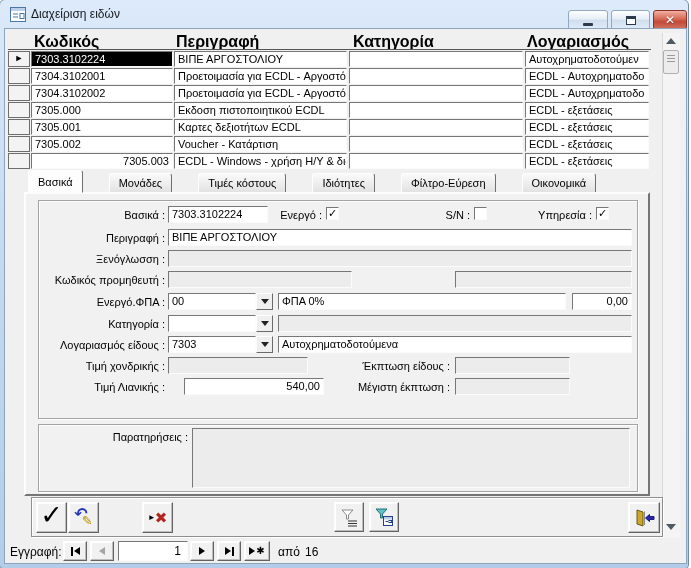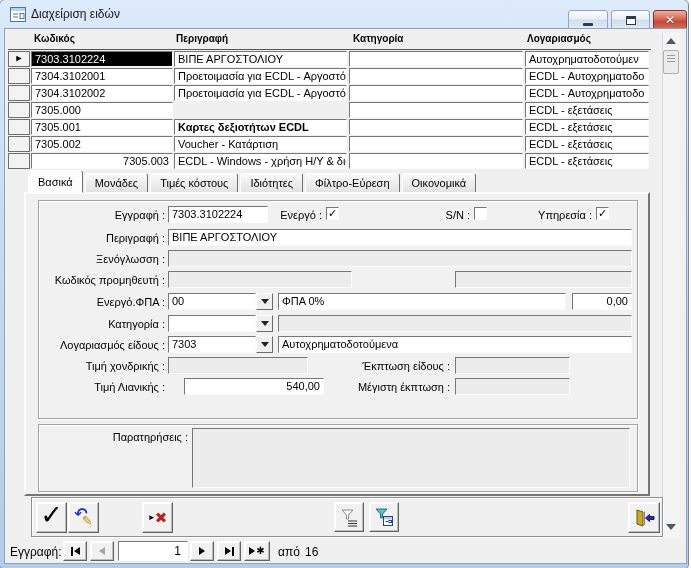--- a/index.html
+++ b/index.html
@@ -18,40 +18,40 @@
   .titlebar{left:0;top:0;width:691px;height:28px;}
   .title-text{left:31px;top:7px;font-size:12px;color:#15191d;white-space:nowrap;}
   .winbtn{top:10px;height:20px;border-radius:3px;border:1px solid #8fa;border:1px solid #93a8c0;
     background:linear-gradient(180deg,#fdfeff 0%,#e7eef7 45%,#cfdded 50%,#e2ecf8 100%);
     display:flex;align-items:center;justify-content:center;}
   .winbtn.close{background:linear-gradient(180deg,#f0b0a4 0%,#d9705c 40%,#c04a38 60%,#d4735f 100%);border-color:#8e2f23;}
   .mingl{width:10px;height:3px;background:#2b3b4d;border-radius:1px;margin-top:8px;}
   .maxgl{width:10px;height:9px;border:1px solid #2b3b4d;border-top:3px solid #2b3b4d;background:#fdfeff;}
   .closegl{color:#fff;font-size:12px;font-weight:bold;line-height:1;text-shadow:0 1px 1px rgba(0,0,0,.35);}
   
-  .hdr{font-size:10px;font-weight:bold;color:#000;white-space:nowrap;}
+  .hdr{font-size:16px;font-weight:bold;color:#000;white-space:nowrap;}
   .hdr-sep{left:8px;top:49px;width:643px;height:1px;background:#555;}
   .cell{background:#fff;border:1px solid;border-color:#767676 #fbfbfb #fbfbfb #767676;
     font-size:11px;padding:1px 3px;height:16px;white-space:nowrap;overflow:hidden;color:#000;}
   .selcell{background:#f3f3f3;border:1px solid #6e6e6e;height:16px;font-size:9px;line-height:13px;text-align:center;color:#000;}
   .cell.selected{background:#000;color:#fff;}
   .col-sel{left:8px;width:22px;}
   .col-code{left:31px;width:142px;}
   .col-desc{left:174px;width:173px;}
   .col-cat{left:349px;width:174px;}
   .col-acct{left:525px;width:124px;}
   
   .sb-track{left:662px;top:33px;width:18px;height:505px;background:#f4f4f4;border-left:1px solid #dadada;}
   .sb-arrow{left:666px;width:0;height:0;border-left:5px solid transparent;border-right:5px solid transparent;}
   .sb-up{top:38px;border-bottom:6px solid #4f5a63;}
   .sb-down{top:524px;border-top:6px solid #4f5a63;}
   .sb-thumb{left:663px;top:50px;width:16px;height:24px;background:#ececec;border:1px solid #b0b0b0;border-radius:2px;}
   .sb-grip{margin:4px 3px 0 3px;height:1px;background:#9a9a9a;box-shadow:0 3px 0 #9a9a9a,0 6px 0 #9a9a9a;}
   
-  .tabs{left:28px;top:170px;display:flex;align-items:flex-end;height:23px;}
+  .tabs{left:28px;top:170px;display:flex;align-items:flex-end;height:23px;gap:24px;}
   .tab{font-size:11px;padding:3px 9px 3px 9px;background:linear-gradient(#fafafa,#e2e2e2);
     border:1px solid;border-color:#fdfdfd #6f6f6f #e2e2e2 #fdfdfd;border-radius:3px 3px 0 0;margin-right:2px;height:20px;white-space:nowrap;color:#000;}
   .tab.active{background:#fdfdfd;height:23px;padding-top:5px;position:relative;z-index:3;border-bottom:1px solid #fdfdfd;}
   .tabpanel{left:24px;top:192px;width:626px;height:304px;background:#f1f1f1;
     border:2px solid;border-color:#fdfdfd #757575 #757575 #fdfdfd;z-index:1;}
   .etched{border:1px solid #a3a3a3;box-shadow:1px 1px 0 #ffffff, inset 1px 1px 0 rgba(255,255,255,.9);}
   .group1{left:38px;top:200px;width:600px;height:219px;z-index:2;}
   .group2{left:38px;top:424px;width:600px;height:68px;z-index:2;}
   
   .lbl{font-size:11px;color:#000;text-align:right;white-space:nowrap;z-index:4;}
@@ -135,26 +135,27 @@
   <div class="abs cell col-acct" style="top:68px;">ECDL - Αυτοχρηματοδο</div>
 
   <div class="abs selcell col-sel" style="top:85px;"></div>
   <div class="abs cell col-code" style="top:85px;">7304.3102002</div>
   <div class="abs cell col-desc" style="top:85px;">Προετοιμασία για ECDL - Αργοστόλι</div>
   <div class="abs cell col-cat" style="top:85px;"></div>
   <div class="abs cell col-acct" style="top:85px;">ECDL - Αυτοχρηματοδο</div>
 
   <div class="abs selcell col-sel" style="top:102px;"></div>
   <div class="abs cell col-code" style="top:102px;">7305.000</div>
+  <div class="abs cell col-desc" style="top:102px;">Εκδοση πιστοποιητικού ECDL</div>
   <div class="abs cell col-cat" style="top:102px;"></div>
   <div class="abs cell col-acct" style="top:102px;">ECDL - εξετάσεις</div>
 
   <div class="abs selcell col-sel" style="top:119px;"></div>
   <div class="abs cell col-code" style="top:119px;">7305.001</div>
-  <div class="abs cell col-desc" style="top:119px;font-weight:bold;">Καρτες δεξιοτήτων ECDL</div>
+  <div class="abs cell col-desc" style="top:119px;">Καρτες δεξιοτήτων ECDL</div>
   <div class="abs cell col-cat" style="top:119px;"></div>
   <div class="abs cell col-acct" style="top:119px;">ECDL - εξετάσεις</div>
 
   <div class="abs selcell col-sel" style="top:136px;"></div>
   <div class="abs cell col-code" style="top:136px;">7305.002</div>
   <div class="abs cell col-desc" style="top:136px;">Voucher - Κατάρτιση</div>
   <div class="abs cell col-cat" style="top:136px;"></div>
   <div class="abs cell col-acct" style="top:136px;">ECDL - εξετάσεις</div>
 
   <div class="abs selcell col-sel" style="top:153px;"></div>
@@ -175,21 +176,21 @@
     <div class="tab">Μονάδες</div>
     <div class="tab">Τιμές κόστους</div>
     <div class="tab">Ιδιότητες</div>
     <div class="tab">Φίλτρο-Εύρεση</div>
     <div class="tab">Οικονομικά</div>
   </div>
   <div class="abs tabpanel"></div>
   <div class="abs etched group1"></div>
   <div class="abs etched group2"></div>
 
-  <div class="abs lbl" style="left:20px;top:209px;width:145px;">Εγγραφή :</div>
+  <div class="abs lbl" style="left:20px;top:209px;width:145px;">Βασικά :</div>
   <div class="abs fld" style="left:168px;top:206px;width:100px;">7303.3102224</div>
   <div class="abs lbl" style="left:240px;top:209px;width:82px;">Ενεργό :</div>
   <div class="abs chk" style="left:326px;top:207px;">✓</div>
   <div class="abs lbl" style="left:400px;top:209px;width:70px;">S/N :</div>
   <div class="abs chk" style="left:474px;top:207px;"></div>
   <div class="abs lbl" style="left:505px;top:209px;width:87px;">Υπηρεσία :</div>
   <div class="abs chk" style="left:596px;top:207px;">✓</div>
 
   <div class="abs lbl" style="left:20px;top:232px;width:145px;">Περιγραφή :</div>
   <div class="abs fld" style="left:168px;top:229px;width:464px;">ΒΙΠΕ ΑΡΓΟΣΤΟΛΙΟΥ</div>

